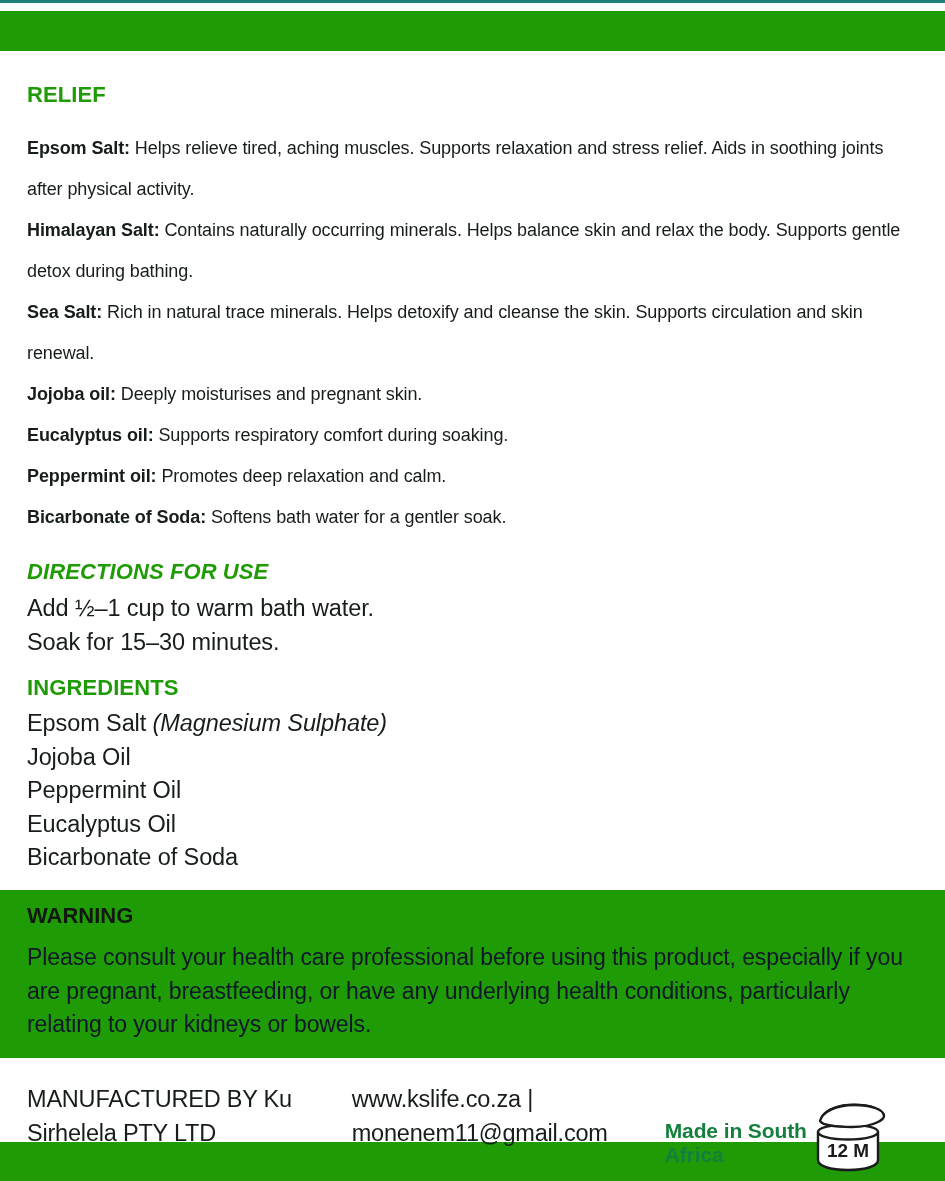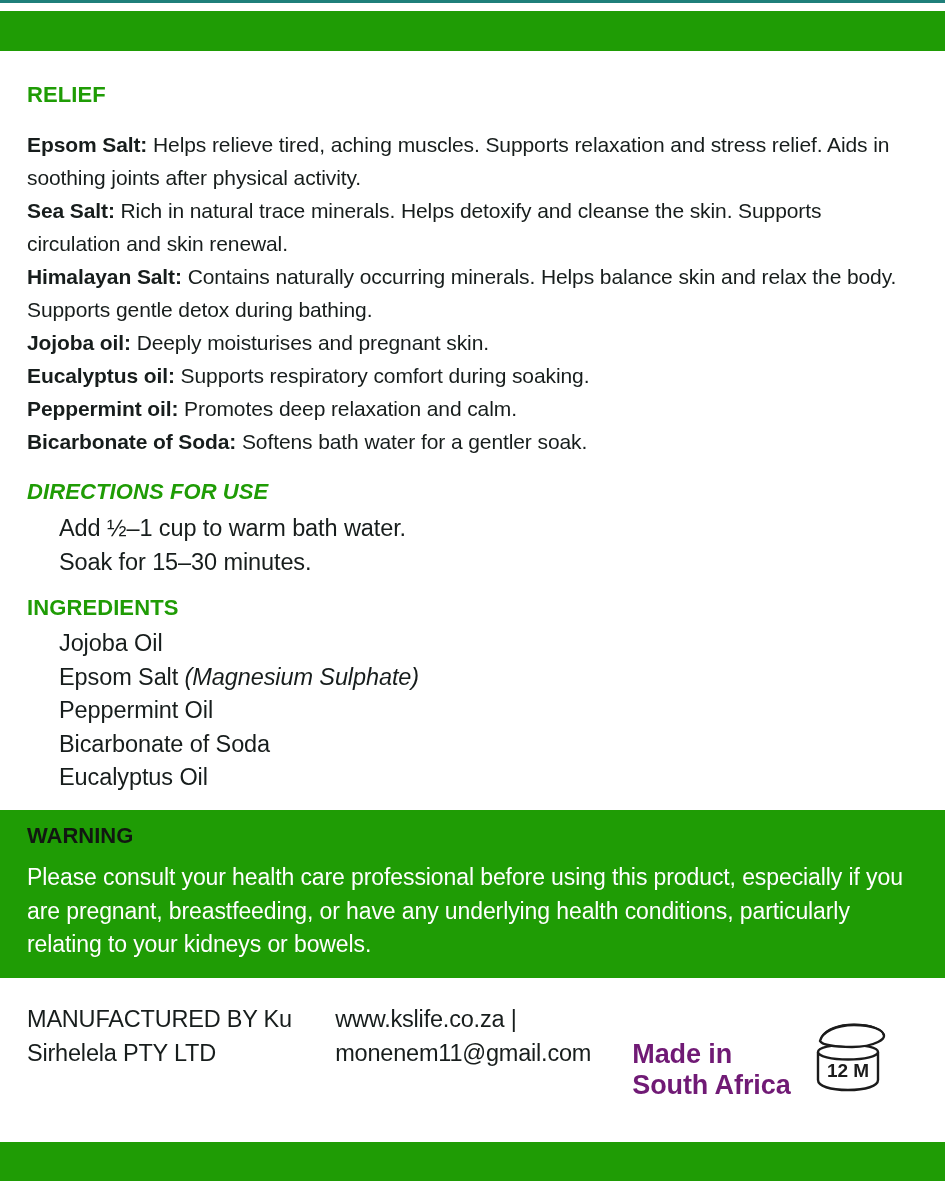--- a/index.html
+++ b/index.html
@@ -62,22 +62,22 @@
     font-stretch: condensed;
   }
 
   #relief-heading {
     margin-top: 24px;
     margin-bottom: 21px;
   }
 
   
   .benefit-list {
-    font-size: 21px;
-    line-height: 33px;
+    font-size: 18px;
+    line-height: 41px;
     color: #171d1c;
     letter-spacing: -0.1px;
   }
   .benefit-line { display: block; }
   .benefit-name {
     font-weight: bold;
   }
   .benefit-desc {
     font-weight: normal;
   }
@@ -85,21 +85,20 @@
   #directions-heading {
     margin-top: 22px;
     margin-bottom: 8px;
     font-style: italic;
   }
   .plain-lines {
     font-size: 23.5px;
     line-height: 33.4px;
     letter-spacing: -0.1px;
     color: #171d1c;
-    margin-left: 32px;
   }
   .plain-line { display: block; }
 
   #ingredients-heading {
     margin-top: 17px;
     margin-bottom: 7px;
   }
   .ingredient-line {
     display: block;
     font-size: 23.5px;
@@ -119,21 +118,21 @@
   }
   .warning-title {
     color: #111711;
     font-weight: bold;
     font-size: 22px;
     line-height: 1.1;
     font-stretch: condensed;
     margin-bottom: 13px;
   }
   .warning-text {
-    color: #ffffff;
+    color: #0f172a;
     font-size: 23px;
     line-height: 33.5px;
     letter-spacing: -0.1px;
   }
 
   
   .footer-area {
     flex: 1 1 auto;
     display: flex;
     align-items: flex-start;
@@ -146,25 +145,25 @@
     display: flex;
     flex-direction: row;
   }
   .footer-line {
     font-size: 23.5px;
     line-height: 34px;
     letter-spacing: -0.2px;
     color: #171d1c;
   }
   .made-in {
-    font-size: 27px;
+    font-size: 21px;
     font-weight: bold;
     letter-spacing: -0.1px;
     margin-top: 37px;
-    color: #701a75;
+    color: #15803d;
   }
 
   
   .pao-wrap {
     margin-top: 20px;
     margin-right: 24px;
     flex: 0 0 auto;
   }
 
   .bottom-green-bar {
@@ -182,45 +181,45 @@
   <div class="top-hairline"></div>
   <div class="top-green-bar"></div>
 
   <div class="body-wrap">
 
     <div class="pad-x">
       <div class="section-heading" id="relief-heading">RELIEF</div>
 
       <div class="benefit-list">
         <span class="benefit-line"><span class="benefit-name">Epsom Salt:</span><span class="benefit-desc"> Helps relieve tired, aching muscles. Supports relaxation and stress relief. Aids in soothing joints after physical activity.</span></span>
+        <span class="benefit-line"><span class="benefit-name">Himalayan Salt:</span><span class="benefit-desc"> Contains naturally occurring minerals. Helps balance skin and relax the body. Supports gentle detox during bathing.</span></span>
         <span class="benefit-line"><span class="benefit-name">Sea Salt:</span><span class="benefit-desc"> Rich in natural trace minerals. Helps detoxify and cleanse the skin. Supports circulation and skin renewal.</span></span>
-        <span class="benefit-line"><span class="benefit-name">Himalayan Salt:</span><span class="benefit-desc"> Contains naturally occurring minerals. Helps balance skin and relax the body. Supports gentle detox during bathing.</span></span>
         <span class="benefit-line"><span class="benefit-name">Jojoba oil:</span><span class="benefit-desc"> Deeply moisturises and pregnant skin.</span></span>
         <span class="benefit-line"><span class="benefit-name">Eucalyptus oil:</span><span class="benefit-desc"> Supports respiratory comfort during soaking.</span></span>
         <span class="benefit-line"><span class="benefit-name">Peppermint oil:</span><span class="benefit-desc"> Promotes deep relaxation and calm.</span></span>
         <span class="benefit-line"><span class="benefit-name">Bicarbonate of Soda:</span><span class="benefit-desc"> Softens bath water for a gentler soak.</span></span>
       </div>
     </div>
 
     <div class="pad-x">
       <div class="section-heading" id="directions-heading">DIRECTIONS FOR USE</div>
       <div class="plain-lines">
         <span class="plain-line">Add ½–1 cup to warm bath water.</span>
         <span class="plain-line">Soak for 15–30 minutes.</span>
       </div>
     </div>
 
     <div class="pad-x">
       <div class="section-heading" id="ingredients-heading">INGREDIENTS</div>
       <div class="plain-lines">
+        <span class="ingredient-line"><span>Epsom Salt </span><span class="ingredient-note">(Magnesium Sulphate)</span></span>
         <span class="ingredient-line"><span>Jojoba Oil</span></span>
-        <span class="ingredient-line"><span>Epsom Salt </span><span class="ingredient-note">(Magnesium Sulphate)</span></span>
         <span class="ingredient-line"><span>Peppermint Oil</span></span>
+        <span class="ingredient-line"><span>Eucalyptus Oil</span></span>
         <span class="ingredient-line"><span>Bicarbonate of Soda</span></span>
-        <span class="ingredient-line"><span>Eucalyptus Oil</span></span>
       </div>
     </div>
 
     <div class="warning-band">
       <div class="warning-title">WARNING</div>
       <div class="warning-text">Please consult your health care professional before using this product, especially if you are pregnant, breastfeeding, or have any underlying health conditions, particularly relating to your kidneys or bowels.</div>
     </div>
 
     <div class="footer-area">
       <div class="footer-left">

